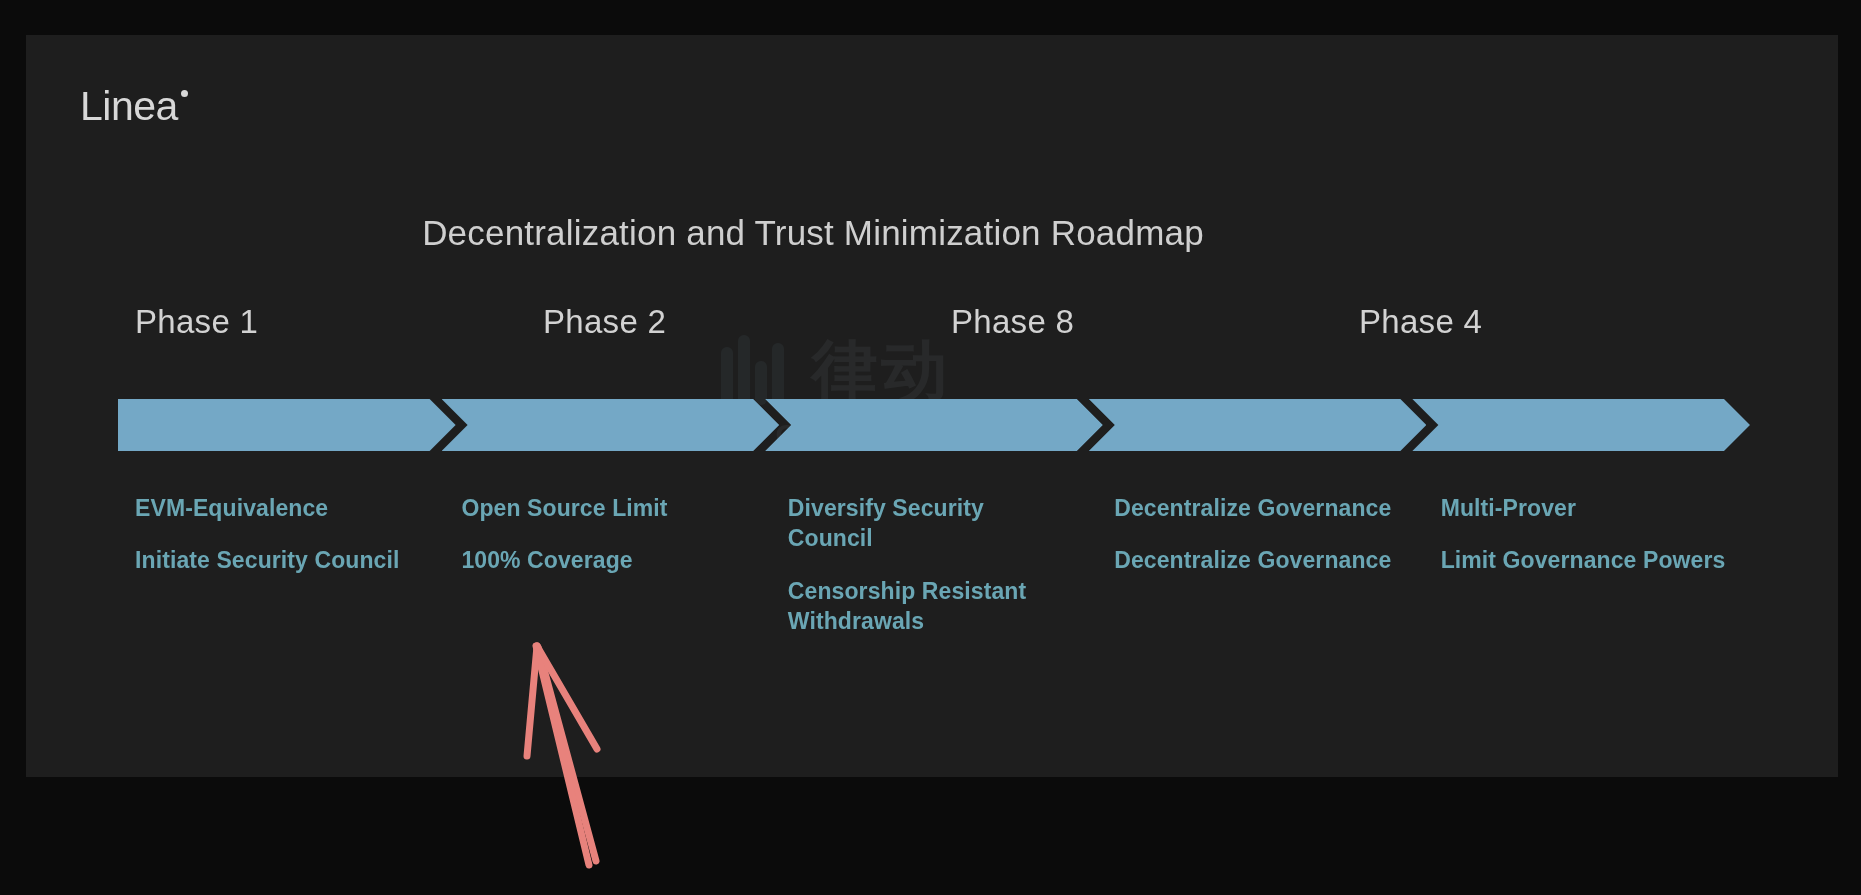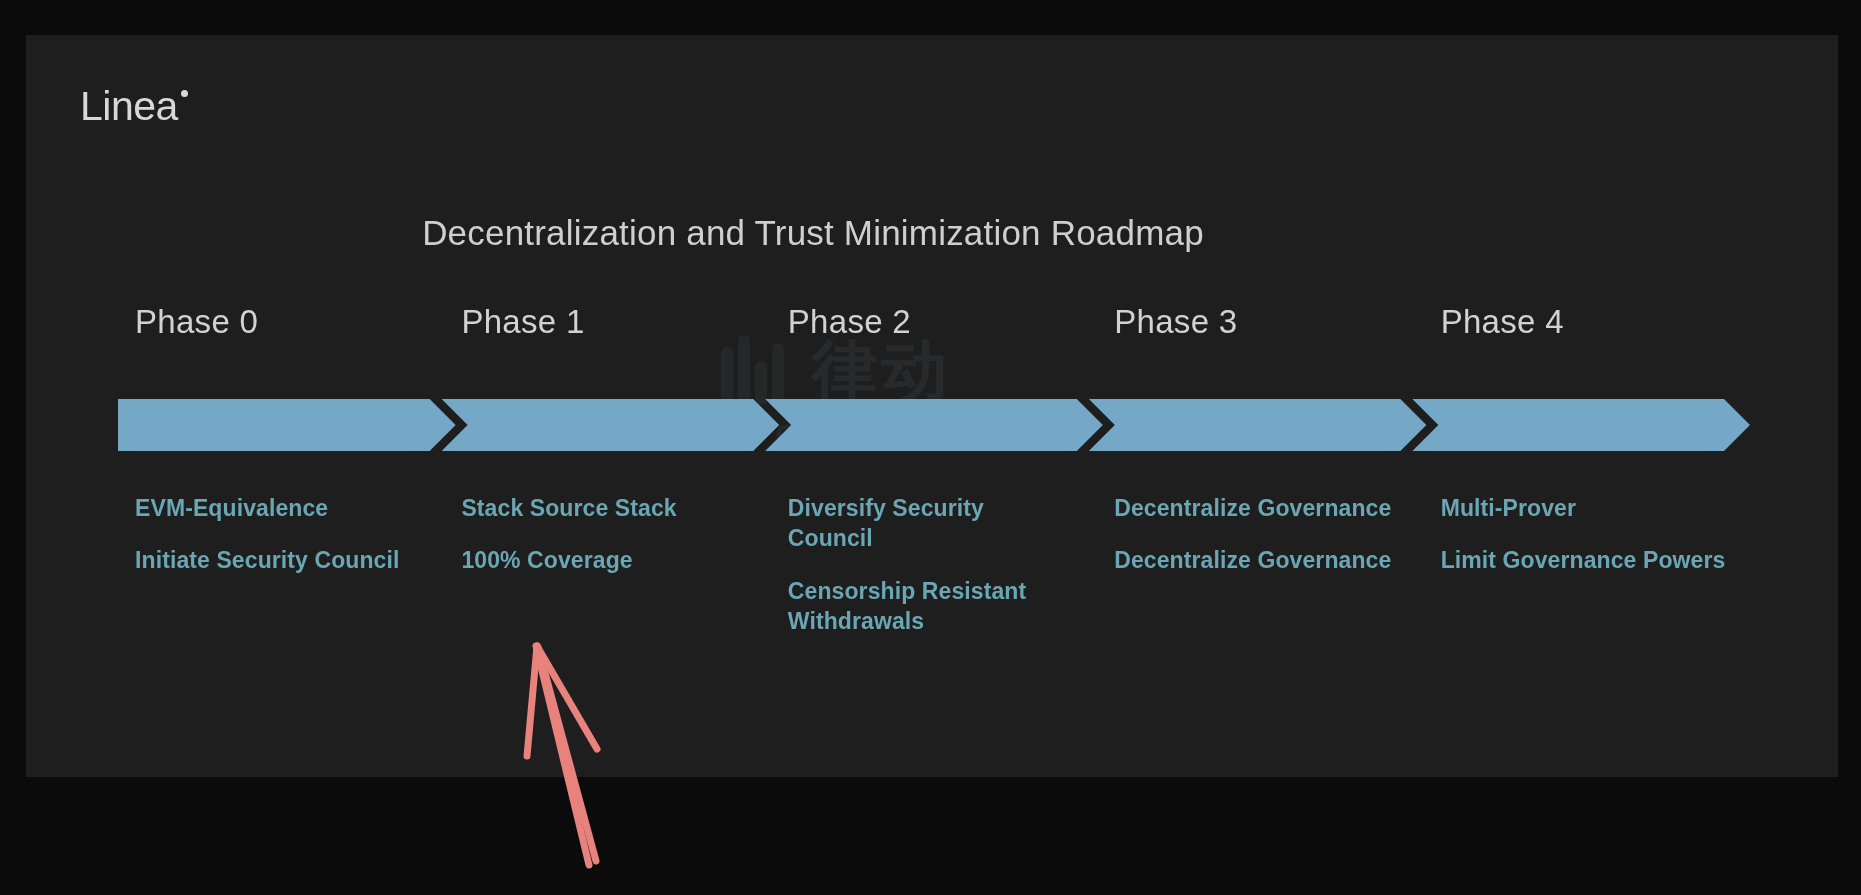--- a/index.html
+++ b/index.html
@@ -227,51 +227,48 @@
         </div>
         <div id="watermark-cn">律动</div>
       </div>
       <div id="watermark-en">BLOCKBEATS</div>
     </div>
 
     <div id="roadmap">
 
       <div class="phase-label-row">
         <div class="phase-col">
-          <div class="phase-label">Phase 0</div>
-        </div>
-        <div class="phase-col">
           <div class="phase-label">Phase 1</div>
         </div>
         <div class="phase-col">
           <div class="phase-label">Phase 2</div>
         </div>
         <div class="phase-col">
-          <div class="phase-label">Phase 3</div>
+          <div class="phase-label">Phase 8</div>
         </div>
         <div class="phase-col">
           <div class="phase-label">Phase 4</div>
         </div>
       </div>
 
       <div id="chevron-band">
         <div class="chevron first"></div>
         <div class="chevron mid"></div>
         <div class="chevron mid"></div>
         <div class="chevron mid"></div>
         <div class="chevron last"></div>
       </div>
 
       <div class="phase-bullets-row">
         <div class="phase-col">
           <div class="bullet">EVM-Equivalence</div>
           <div class="bullet">Initiate Security Council</div>
         </div>
         <div class="phase-col">
-          <div class="bullet">Stack Source Stack</div>
+          <div class="bullet">Open Source Limit</div>
           <div class="bullet">100% Coverage</div>
         </div>
         <div class="phase-col">
           <div class="bullet">Diversify Security Council</div>
           <div class="bullet">Censorship Resistant Withdrawals</div>
         </div>
         <div class="phase-col">
           <div class="bullet">Decentralize Governance</div>
           <div class="bullet">Decentralize Governance</div>
         </div>

